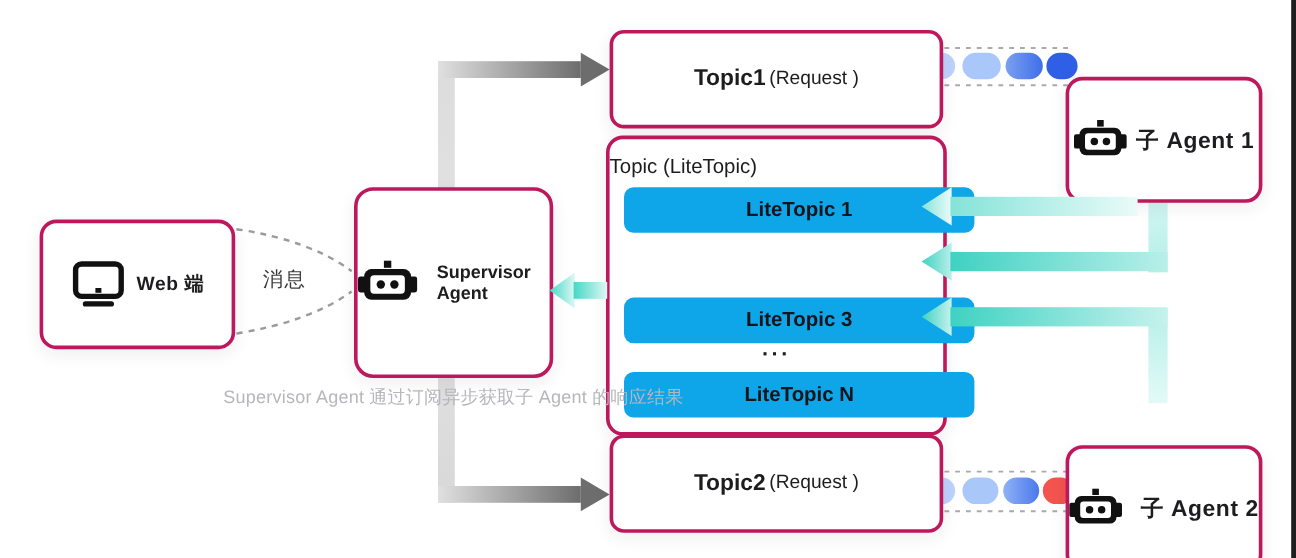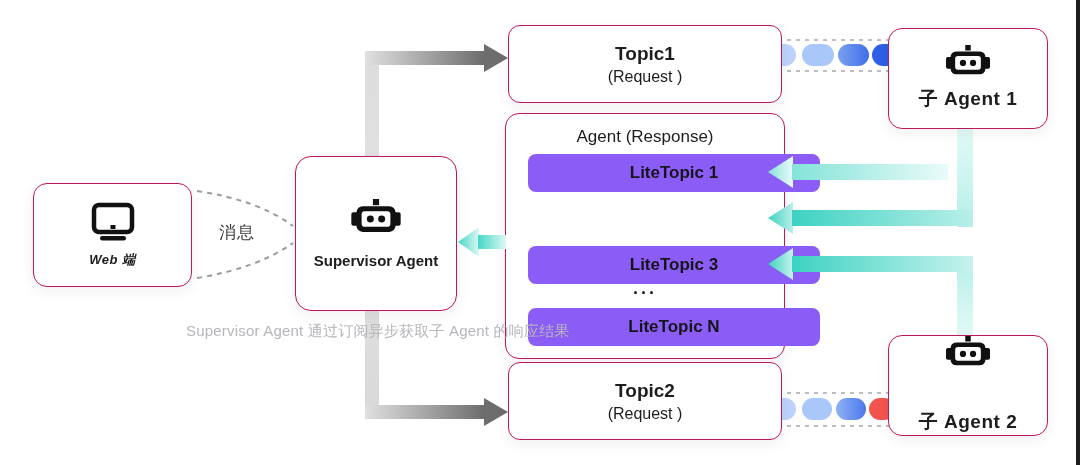--- a/index.html
+++ b/index.html
@@ -7,46 +7,46 @@
     width:1080px;height:465px;position:relative;overflow:hidden;
     background:#ffffff;
     font-family:"Liberation Sans","DejaVu Sans",sans-serif;
     color:#1d1d1f;
   }
   .layer{position:absolute;left:0;top:0;width:1080px;height:465px;pointer-events:none;}
   .underlay{z-index:0;}
   .overlay{z-index:3;}
   .box{
     position:absolute;background:#ffffff;
-    border:1px solid #be185d;border-radius:14px;
+    border:3px solid #be185d;border-radius:14px;
     box-shadow:0 4px 14px rgba(30,34,60,0.07);
-    display:flex;flex-direction:column;align-items:center;justify-content:center;
+    display:flex;flex-direction:row;align-items:center;justify-content:center;
     z-index:2;
   }
   .web-box{left:33px;top:183px;width:157px;height:102px;gap:9px;}
-  .web-box .lbl{font-size:13px;font-weight:700;letter-spacing:.5px;font-style:italic;}
+  .web-box .lbl{font-size:16px;font-weight:700;letter-spacing:.5px;}
   .supervisor-box{left:295px;top:156px;width:160px;height:153px;gap:16px;border-radius:16px;}
   .supervisor-box .lbl{font-size:15px;font-weight:700;}
   .topic-box{left:508px;width:272px;height:76px;border-radius:12px;gap:3px;}
   .topic1-box{top:25px;}
   .topic2-box{top:362px;}
   .topic-box .t{font-size:19px;font-weight:700;}
   .topic-box .s{font-size:16px;font-weight:400;}
   .response-box{left:505px;top:113px;width:278px;height:244px;border-radius:14px;
     justify-content:flex-start;align-items:stretch;}
   .response-box .title{font-size:17px;font-weight:500;text-align:center;margin-top:13px;}
   .pill{
-    position:absolute;left:22px;width:292px;height:38px;border-radius:8px;
-    background:#8b5cf6;display:flex;align-items:center;justify-content:center;
+    position:absolute;left:12px;width:292px;height:38px;border-radius:8px;
+    background:#0ea5e9;display:flex;align-items:center;justify-content:center;
     font-size:17px;font-weight:700;color:#16161a;
   }
   .pill1{top:40px;} .pill2{top:86px;} .pill3{top:132px;text-align:center;} .pillN{top:194px;}
   .dots{position:absolute;left:0;right:0;top:169px;text-align:center;
     font-size:18px;font-weight:700;letter-spacing:2px;}
-  .agent-box{left:888px;width:158px;height:99px;gap:8px;}
+  .agent-box{left:888px;width:158px;height:99px;gap:8px;margin-top:36px;}
   .agent1-box{top:28px;} .agent2-box{top:335px;justify-content:space-between;}
   .agent-box .lbl{font-size:19px;font-weight:600;letter-spacing:.5px;}
   .msg-label{
     position:absolute;left:219px;top:221px;font-size:17px;font-weight:500;
     color:#3a3a3c;z-index:2;letter-spacing:1px;
   }
   .caption{
     position:absolute;left:186px;top:322px;font-size:15px;color:#b6b6bb;
     z-index:4;white-space:nowrap;letter-spacing:.2px;
   }
@@ -157,21 +157,21 @@
   </span>
   <span class="lbl">Supervisor Agent</span>
 </div>
 
 <div class="box topic-box topic1-box">
   <span class="t">Topic1</span>
   <span class="s">(Request )</span>
 </div>
 
 <div class="box response-box">
-  <div class="title">Agent (Response)</div>
+  <div class="title">Topic (LiteTopic)</div>
   <div class="pill pill1">LiteTopic 1</div>
   <div class="pill pill3">LiteTopic 3</div>
   <div class="dots">···</div>
   <div class="pill pillN">LiteTopic N</div>
 </div>
 
 <div class="box topic-box topic2-box">
   <span class="t">Topic2</span>
   <span class="s">(Request )</span>
 </div>

